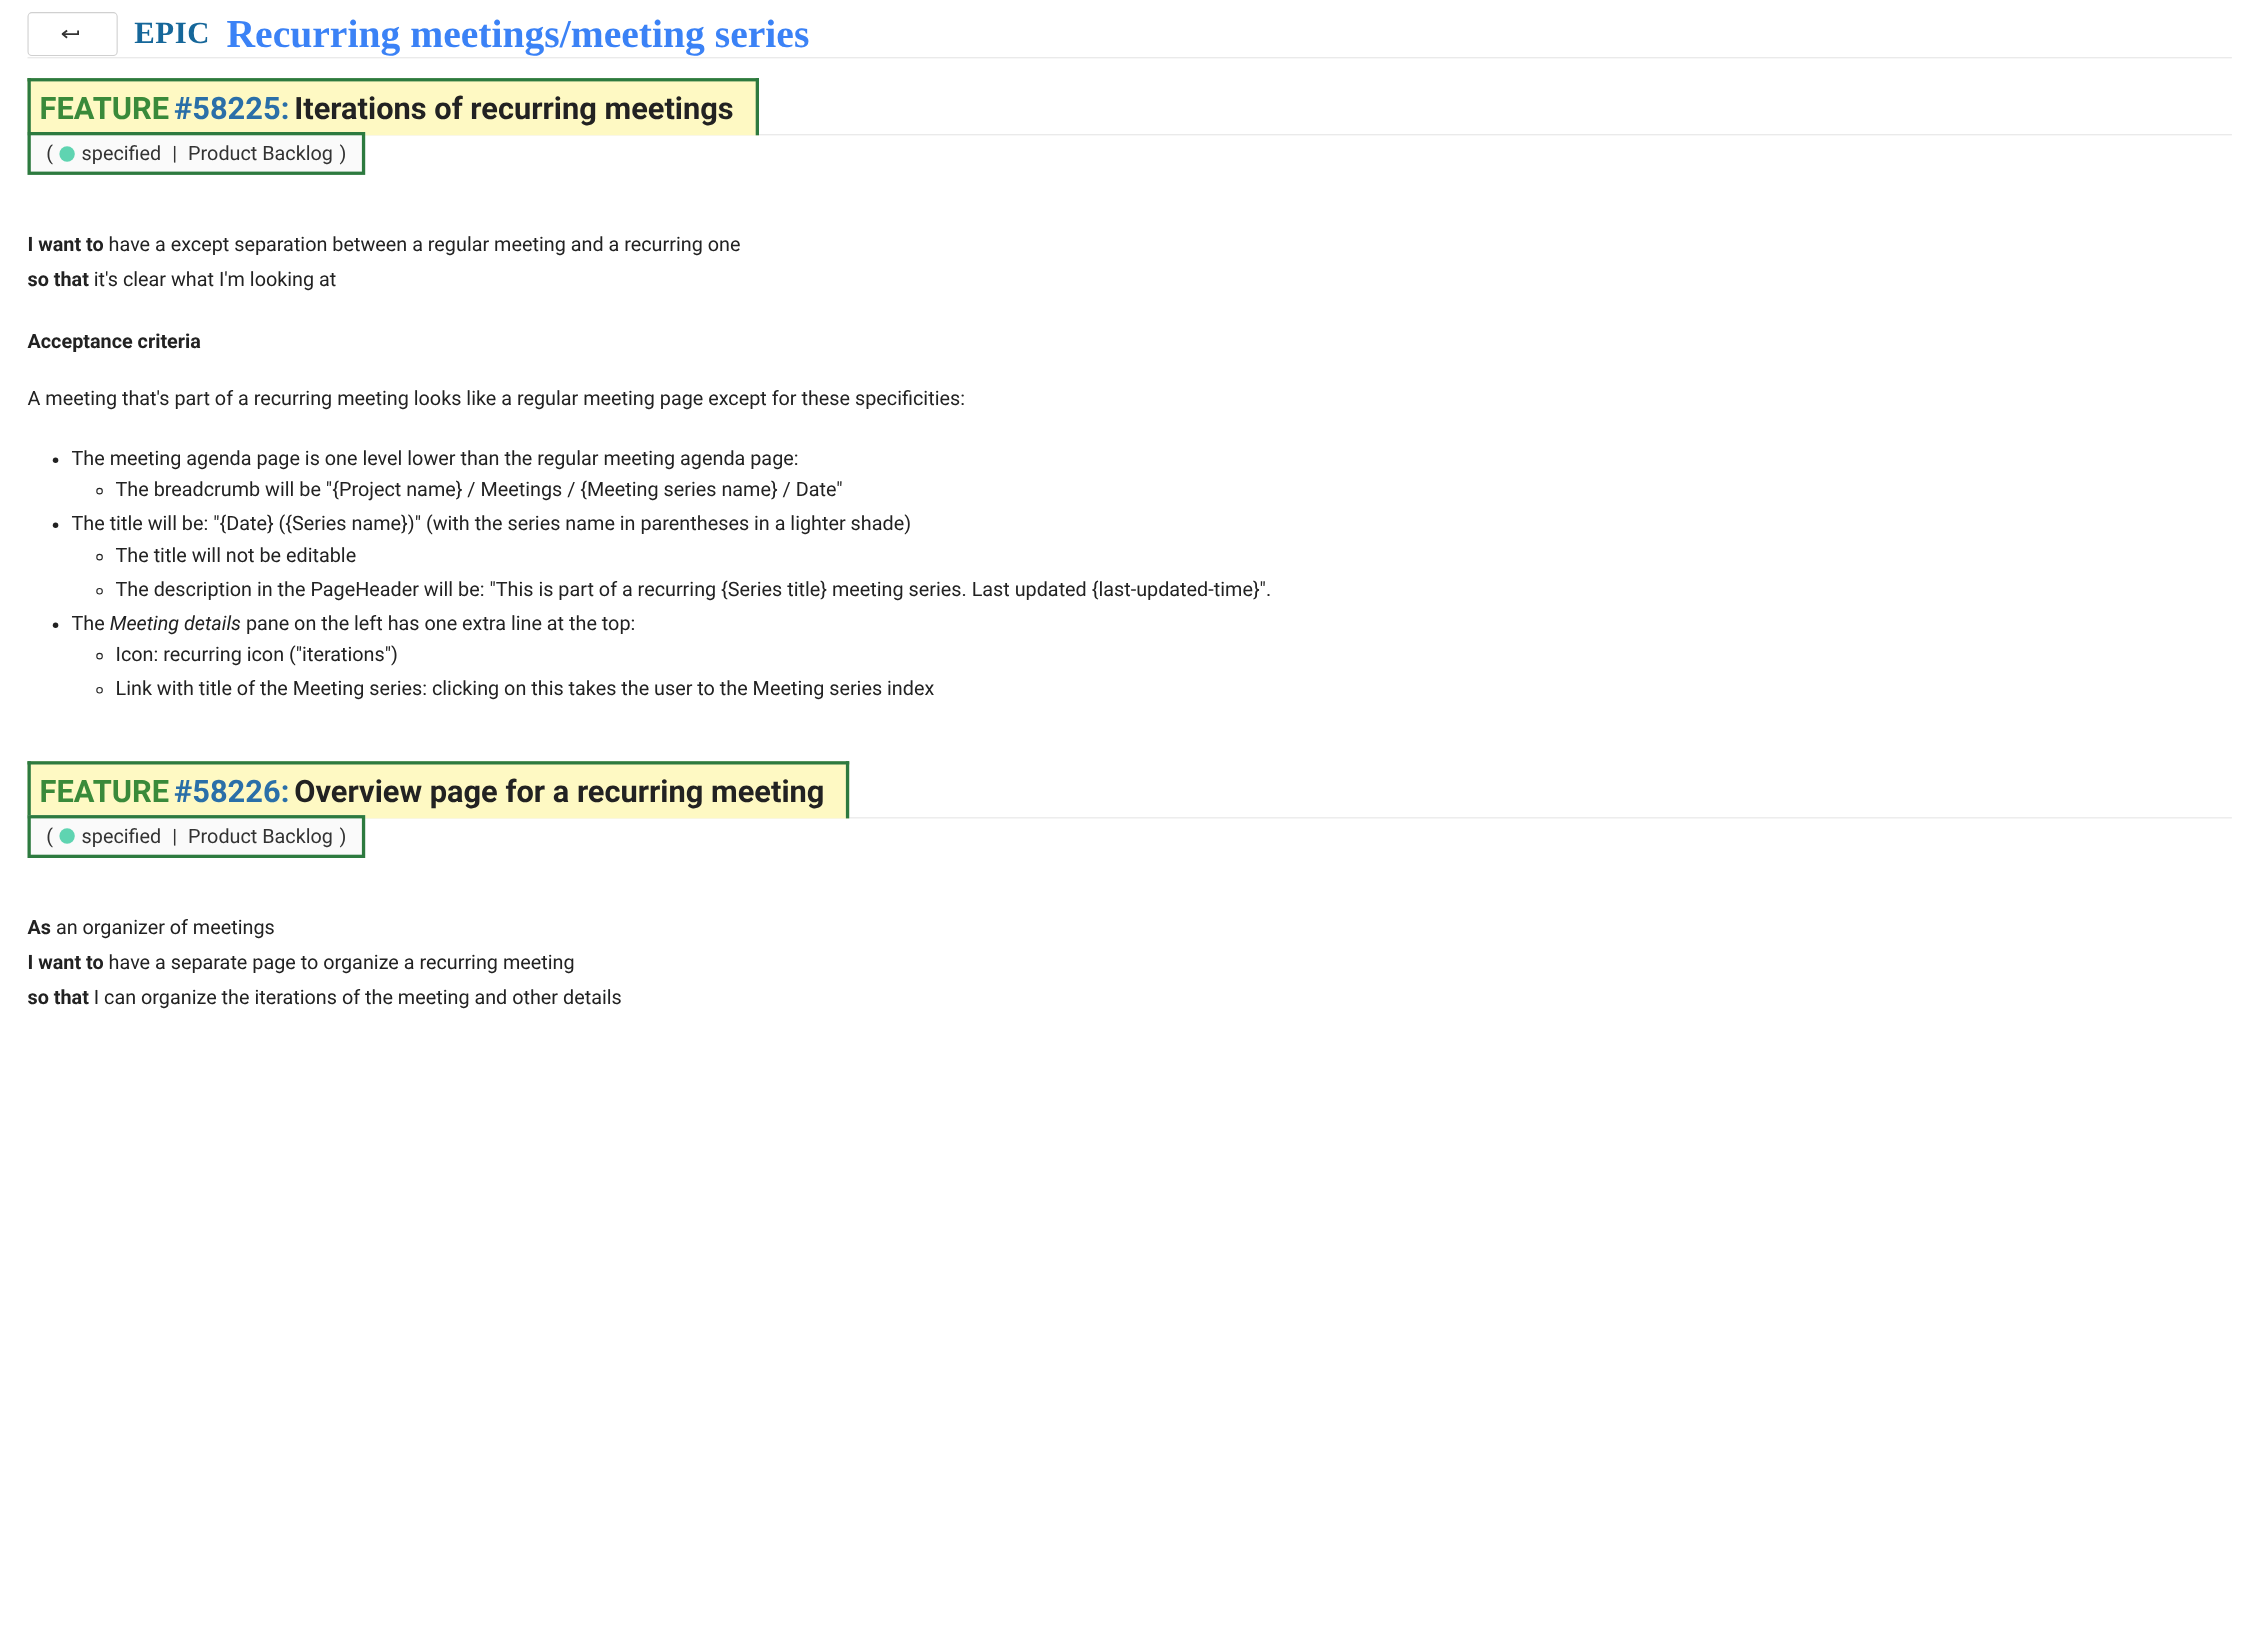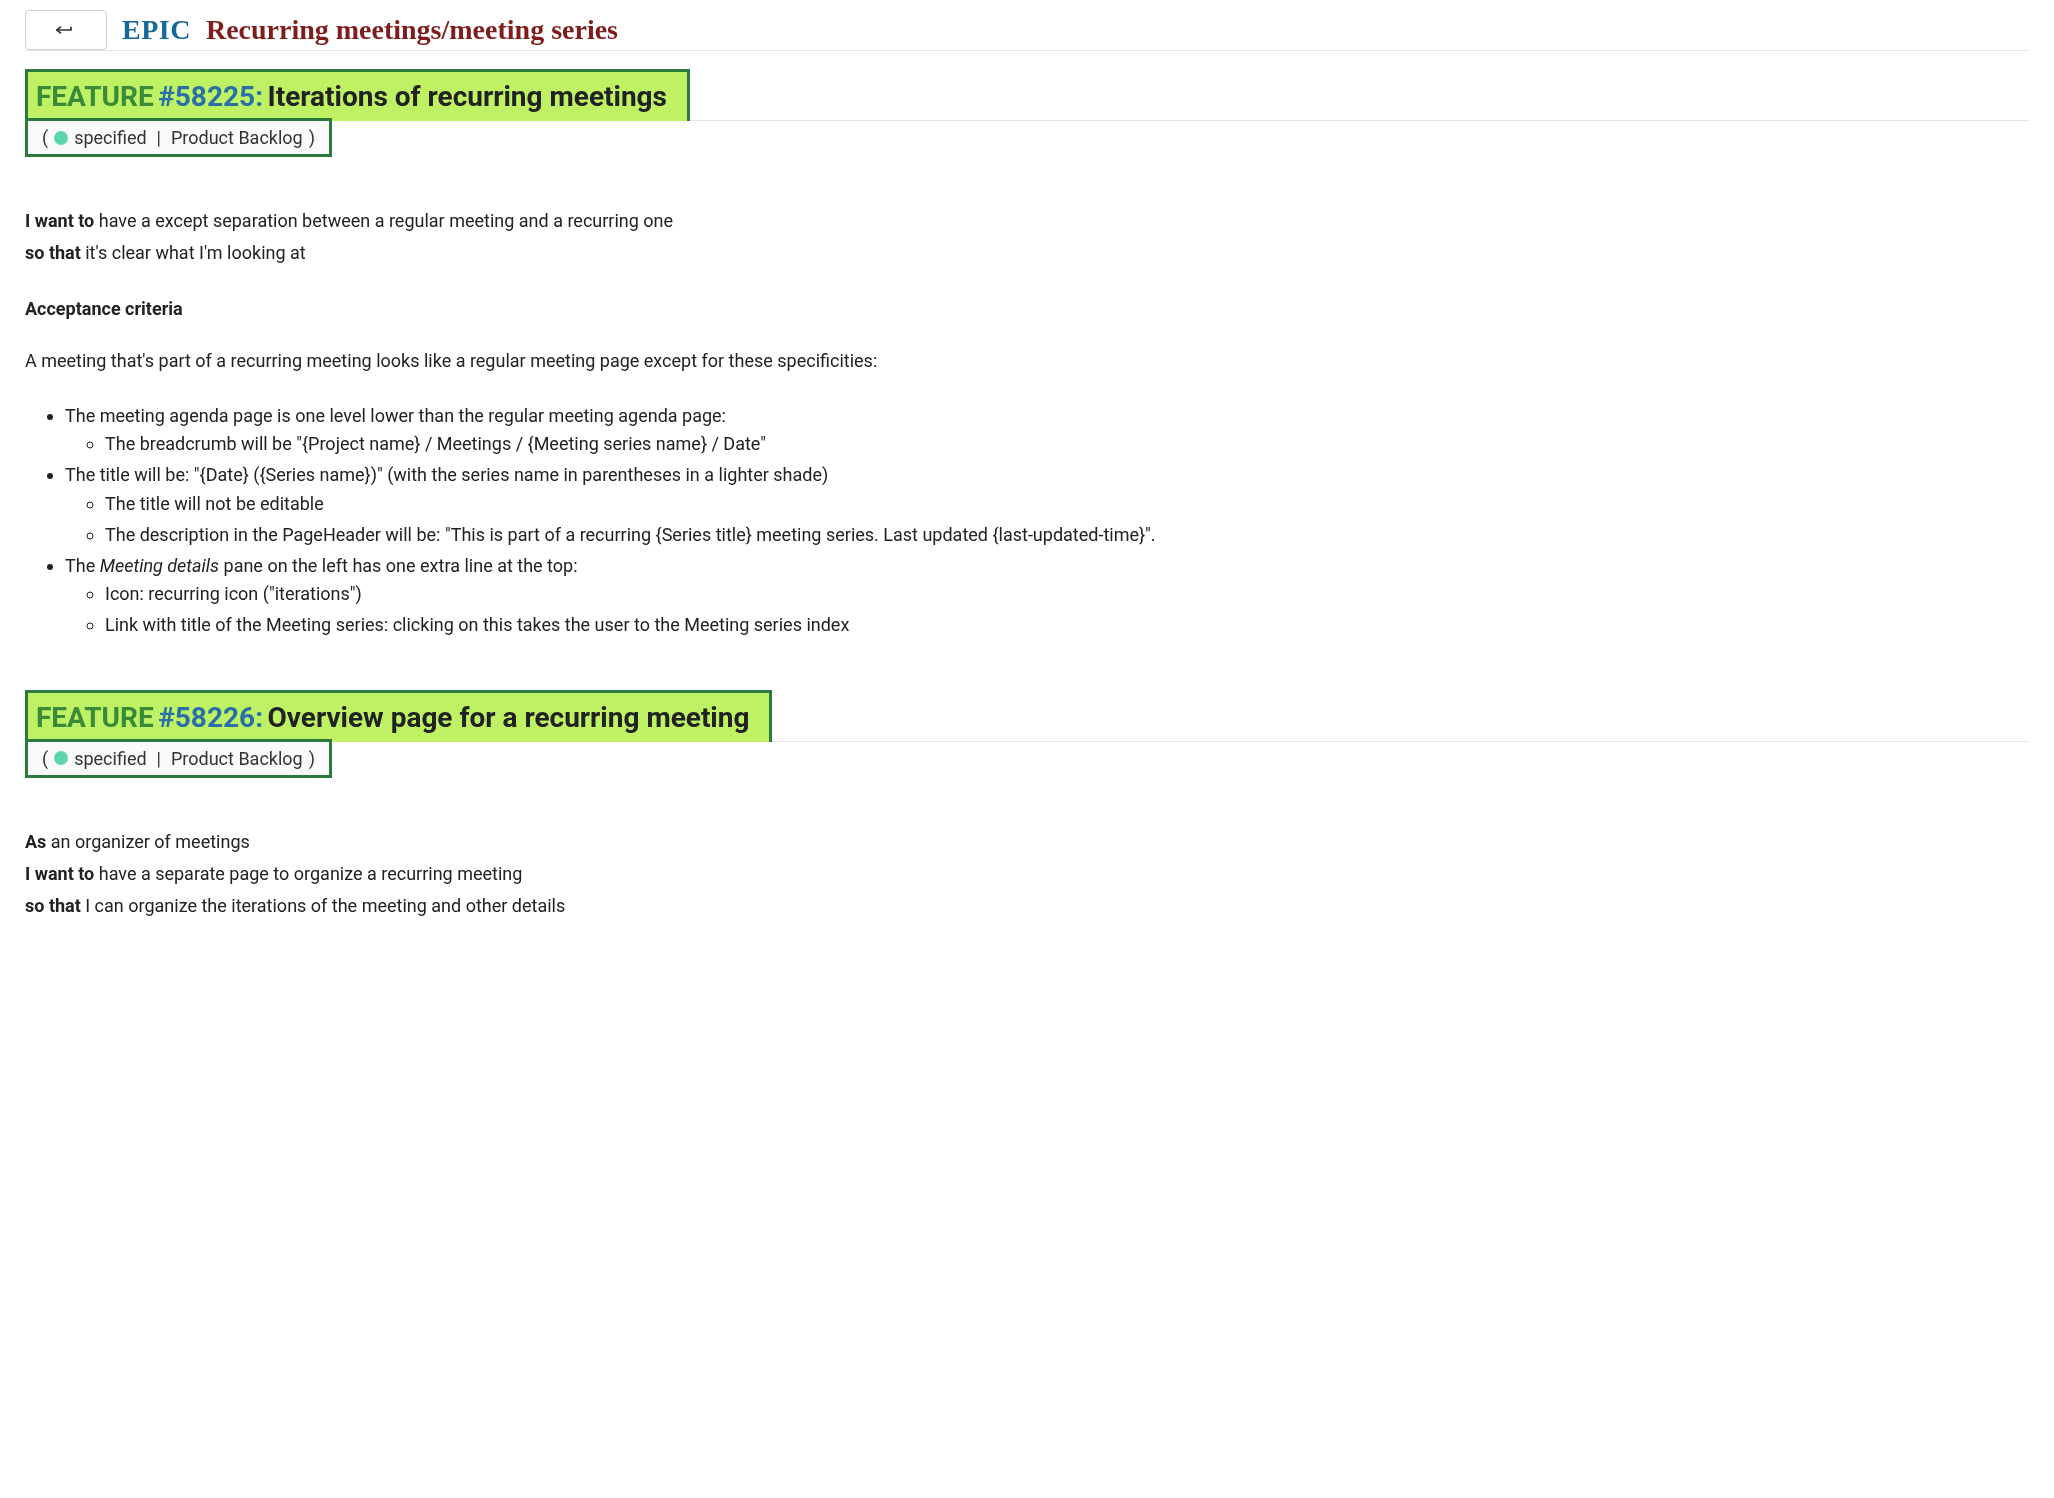--- a/index.html
+++ b/index.html
@@ -35,38 +35,38 @@
       width: 20px;
       height: 14px;
     }
     .epic-label {
       font-size: 28px;
       font-weight: 700;
       color: #16679a;
       letter-spacing: 0.5px;
     }
     .epic-title {
-      font-size: 28px;
-      font-weight: 700;
-      color: #7f1d1d;
+      font-size: 36px;
+      font-weight: 700;
+      color: #3b82f6;
     }
     .top-divider {
       border: none;
       border-top: 1px solid #e5e5e5;
       margin-bottom: 18px;
     }
     .feature-block {
       margin-bottom: 50px;
     }
     .feature-header-box {
       display: inline-block;
       border: 3px solid #2d7a3f;
       border-bottom: none;
       padding: 8px 20px 8px 8px;
-      background: #bef264;
+      background: #fef9c3;
     }
     .feature-label {
       font-size: 28px;
       font-weight: 700;
       color: #3a8a3a;
     }
     .feature-id {
       font-size: 28px;
       font-weight: 700;
       color: #2a6fa8;

